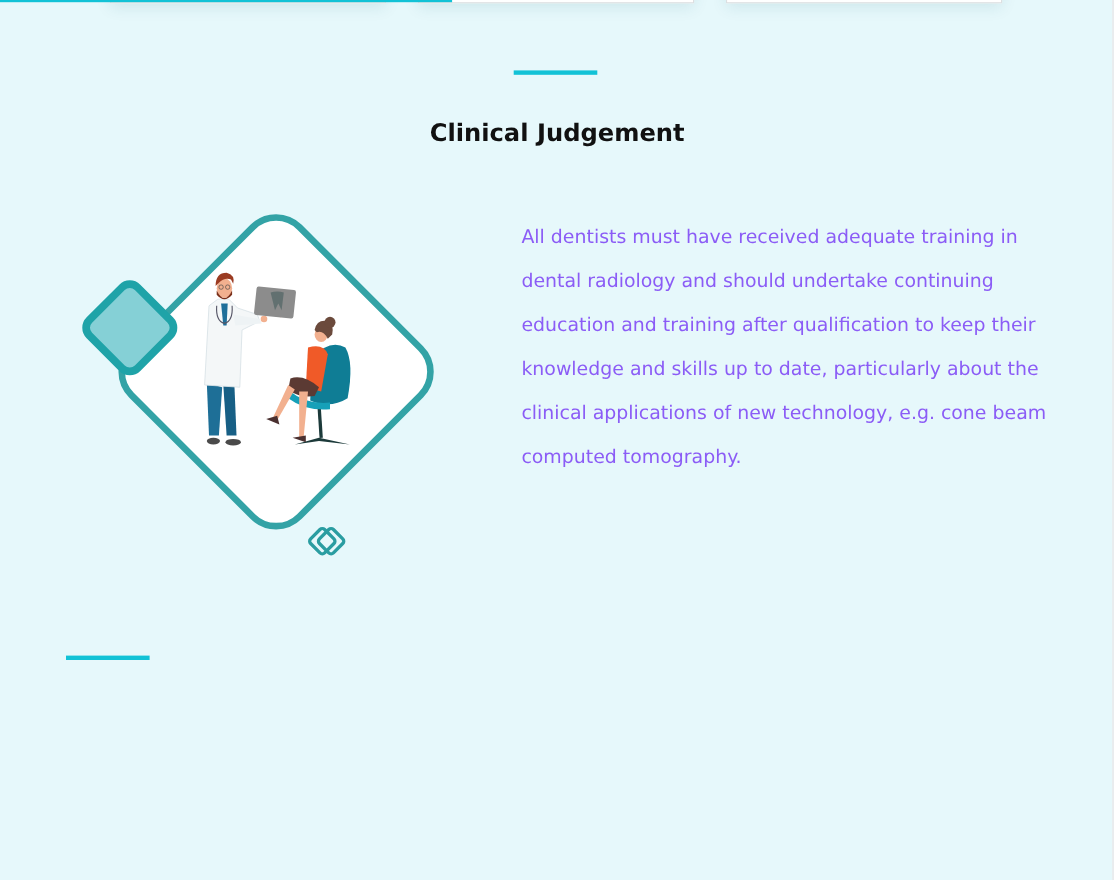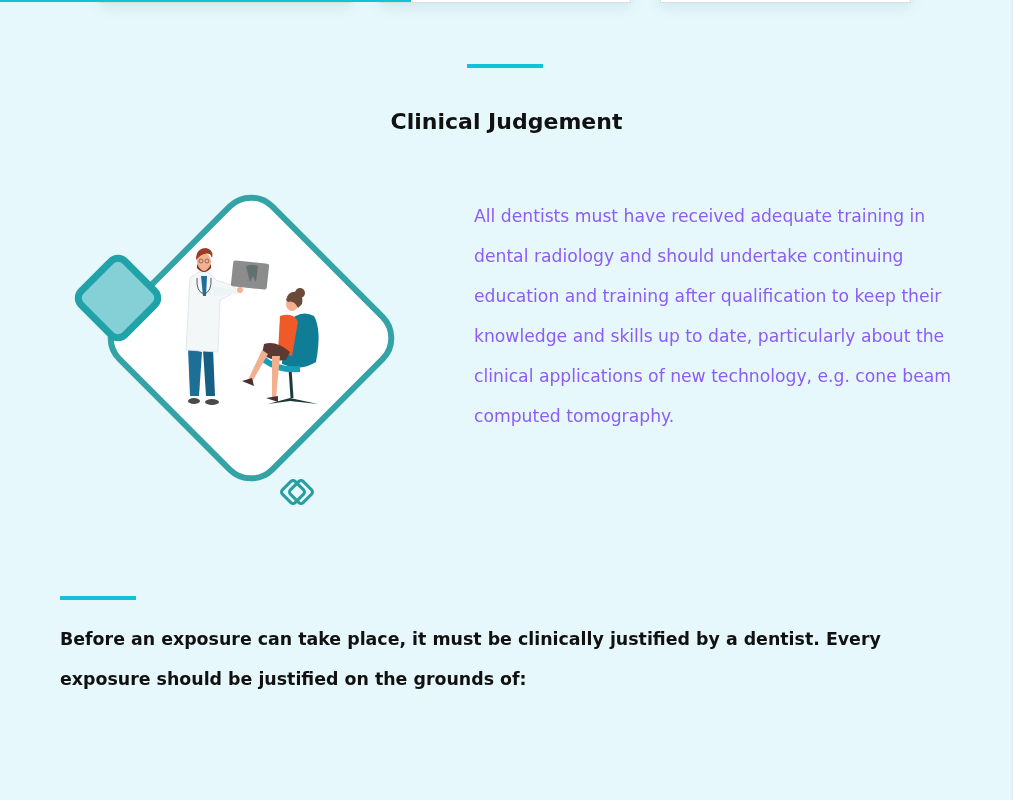--- a/index.html
+++ b/index.html
@@ -177,16 +177,15 @@
         <path d="M286 300 Q288 290 298 292 Q304 296 302 304 L298 308 Q294 300 288 302 Z" fill="#6b4a3c"></path>
         <circle cx="300" cy="293" r="5" fill="#6b4a3c"></circle>
       </g>
     </svg>
   </div>
 
   <p class="body-paragraph">All dentists must have received adequate training in dental radiology and should undertake continuing education and training after qualification to keep their knowledge and skills up to date, particularly about the clinical applications of new technology, e.g. cone beam computed tomography.</p>
 
   <div class="accent-divider left"></div>
 
-  <p class="justify-paragraph">Before an exposure can take place, it must be clinically justified by a dentist. Every exposure should be justified on the grounds of:</p>
 
   <div class="right-edge"></div>
 </div>
 
 </body></html>

